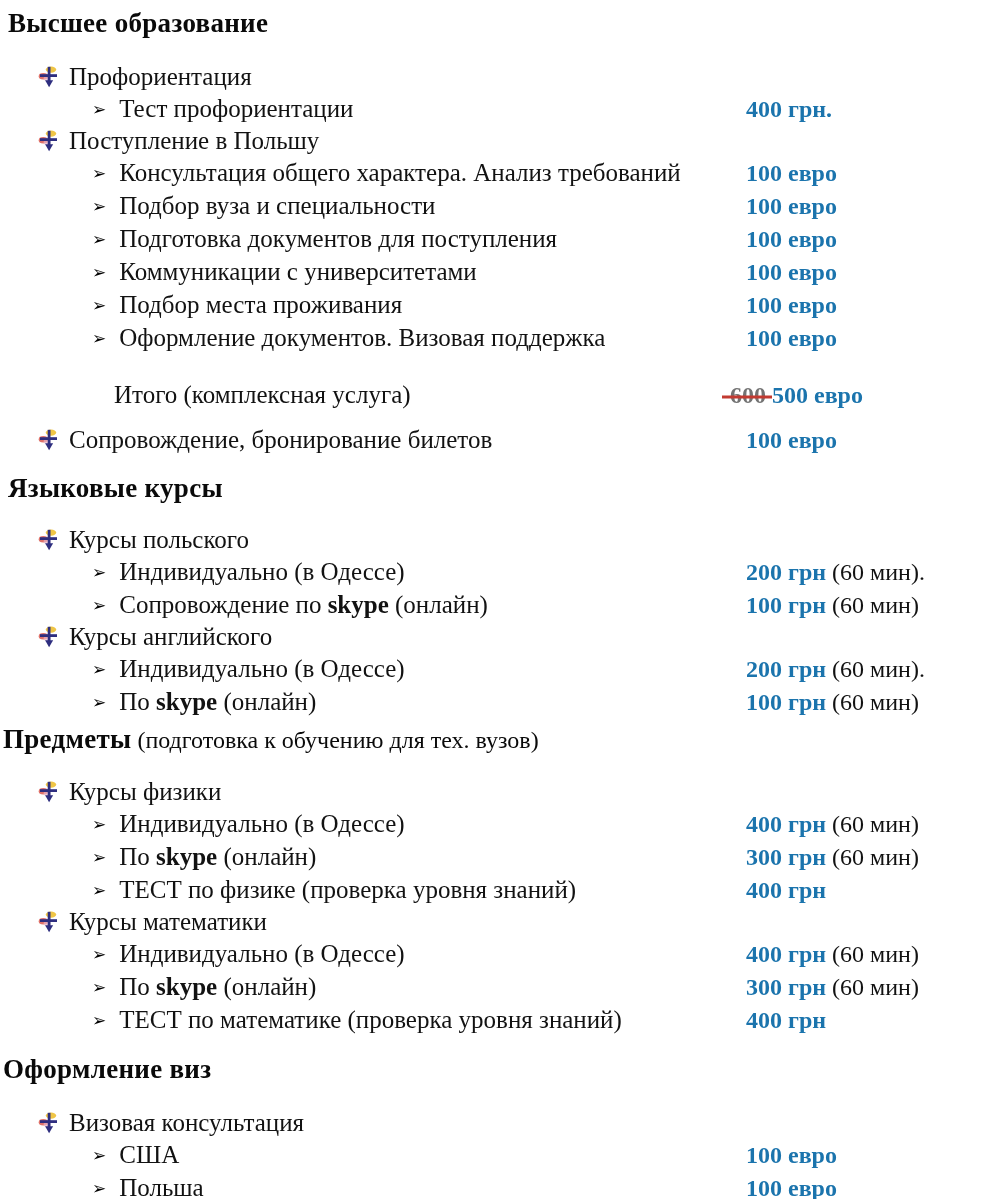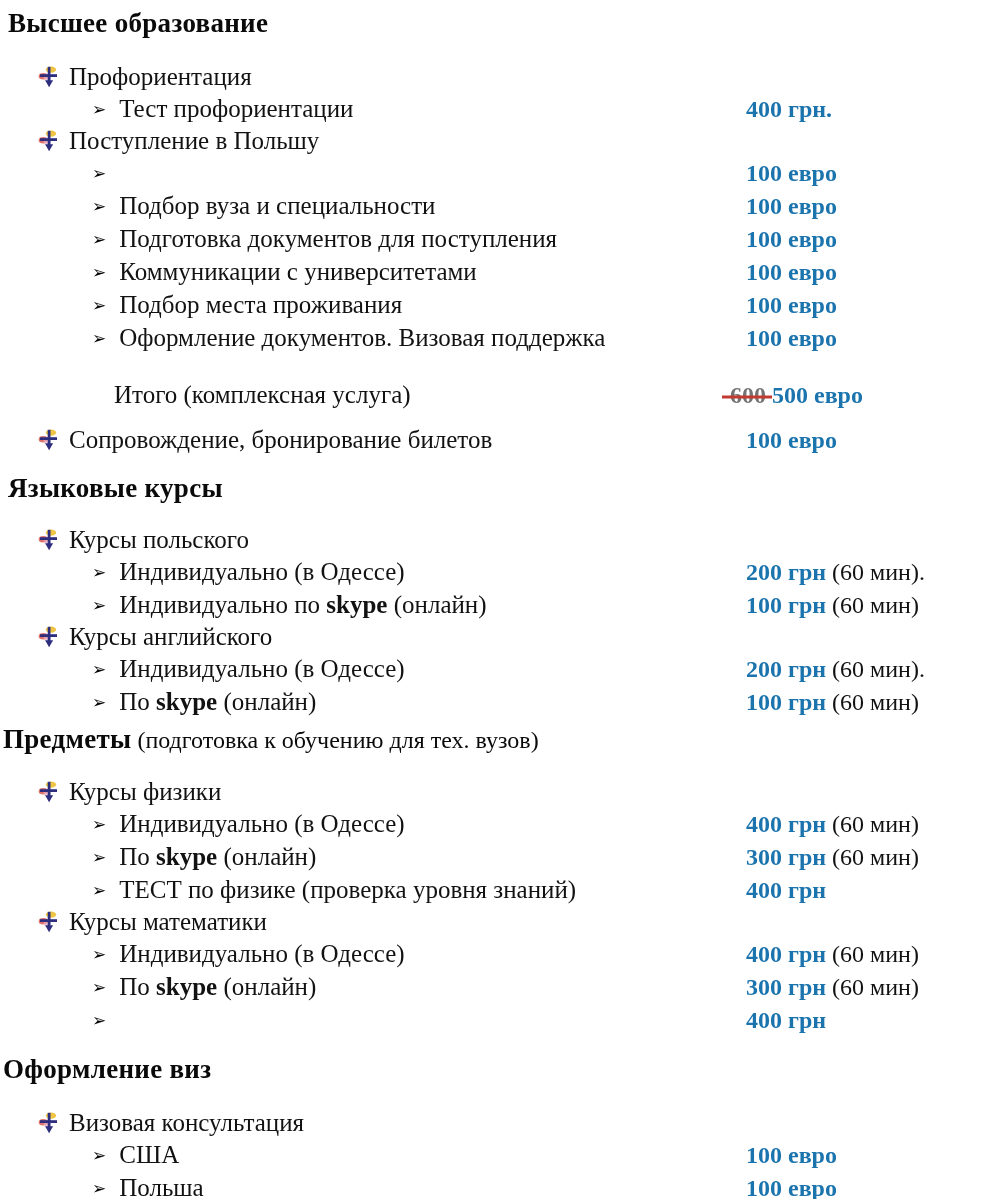--- a/index.html
+++ b/index.html
@@ -104,20 +104,21 @@
 
   <div class="grp">
     <svg class="ico" viewBox="0 0 22 24">
         <use href="#bullet-art"></use>
       </svg>
     <span>Поступление в Польшу</span>
   </div>
 
   <div class="itm">
     <span class="arr">➢</span>
+    <span class="lbl"><span>Консультация общего характера. Анализ требований</span></span>
     <span class="price"><b class="val">100 евро</b></span>
   </div>
   <div class="itm">
     <span class="arr">➢</span>
     <span class="lbl"><span>Подбор вуза и специальности</span></span>
     <span class="price"><b class="val">100 евро</b></span>
   </div>
   <div class="itm">
     <span class="arr">➢</span>
     <span class="lbl"><span>Подготовка документов для поступления</span></span>
@@ -160,21 +161,21 @@
       </svg>
     <span>Курсы польского</span>
   </div>
   <div class="itm">
     <span class="arr">➢</span>
     <span class="lbl"><span>Индивидуально (в Одессе)</span></span>
     <span class="price"><b class="val">200 грн</b><span class="sfx"> (60 мин).</span></span>
   </div>
   <div class="itm">
     <span class="arr">➢</span>
-    <span class="lbl"><span>Индивидуально по </span><b>skype</b><span> (онлайн)</span></span>
+    <span class="lbl"><span>Сопровождение по </span><b>skype</b><span> (онлайн)</span></span>
     <span class="price"><b class="val">100 грн</b><span class="sfx"> (60 мин)</span></span>
   </div>
 
   <div class="grp">
     <svg class="ico" viewBox="0 0 22 24">
         <use href="#bullet-art"></use>
       </svg>
     <span>Курсы английского</span>
   </div>
   <div class="itm">
@@ -223,20 +224,21 @@
     <span class="lbl"><span>Индивидуально (в Одессе)</span></span>
     <span class="price"><b class="val">400 грн</b><span class="sfx"> (60 мин)</span></span>
   </div>
   <div class="itm">
     <span class="arr">➢</span>
     <span class="lbl"><span>По </span><b>skype</b><span> (онлайн)</span></span>
     <span class="price"><b class="val">300 грн</b><span class="sfx"> (60 мин)</span></span>
   </div>
   <div class="itm">
     <span class="arr">➢</span>
+    <span class="lbl"><span>ТЕСТ по математике (проверка уровня знаний)</span></span>
     <span class="price"><b class="val">400 грн</b></span>
   </div>
 
   <h2 class="sec-head flush mt18"><span>Оформление виз</span></h2>
 
   <div class="grp mt22">
     <svg class="ico" viewBox="0 0 22 24">
         <use href="#bullet-art"></use>
       </svg>
     <span>Визовая консультация</span>

